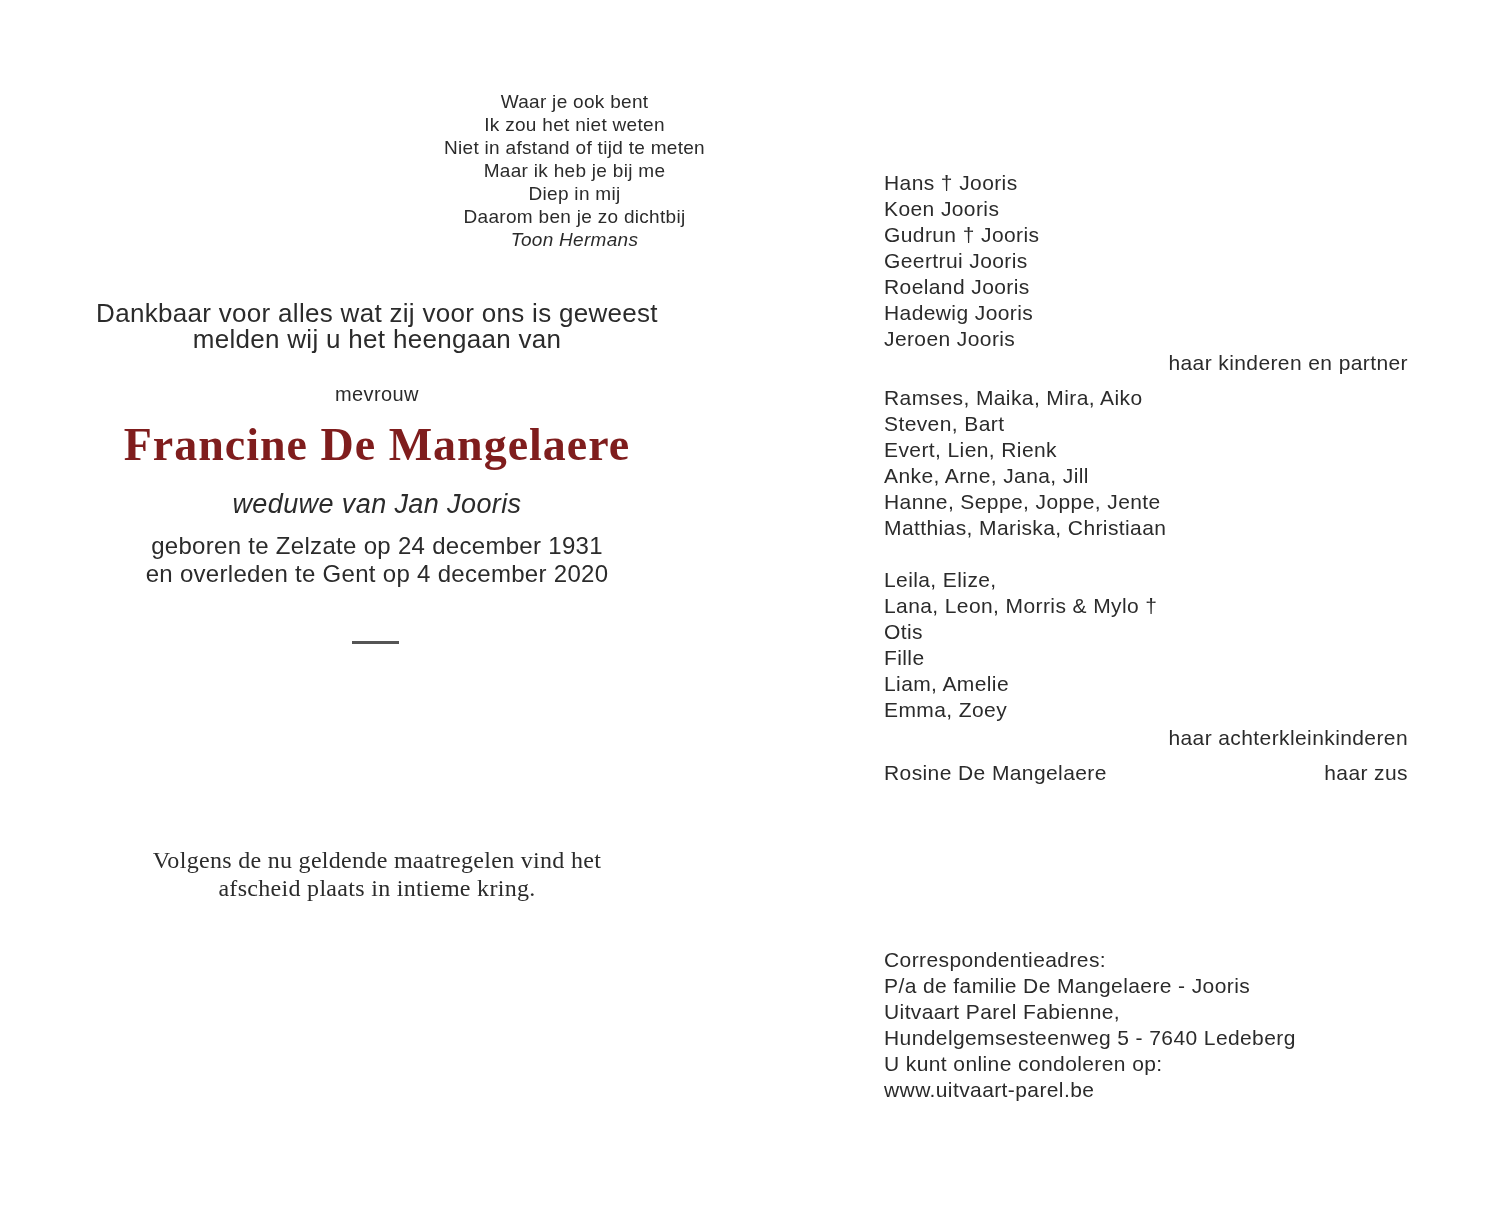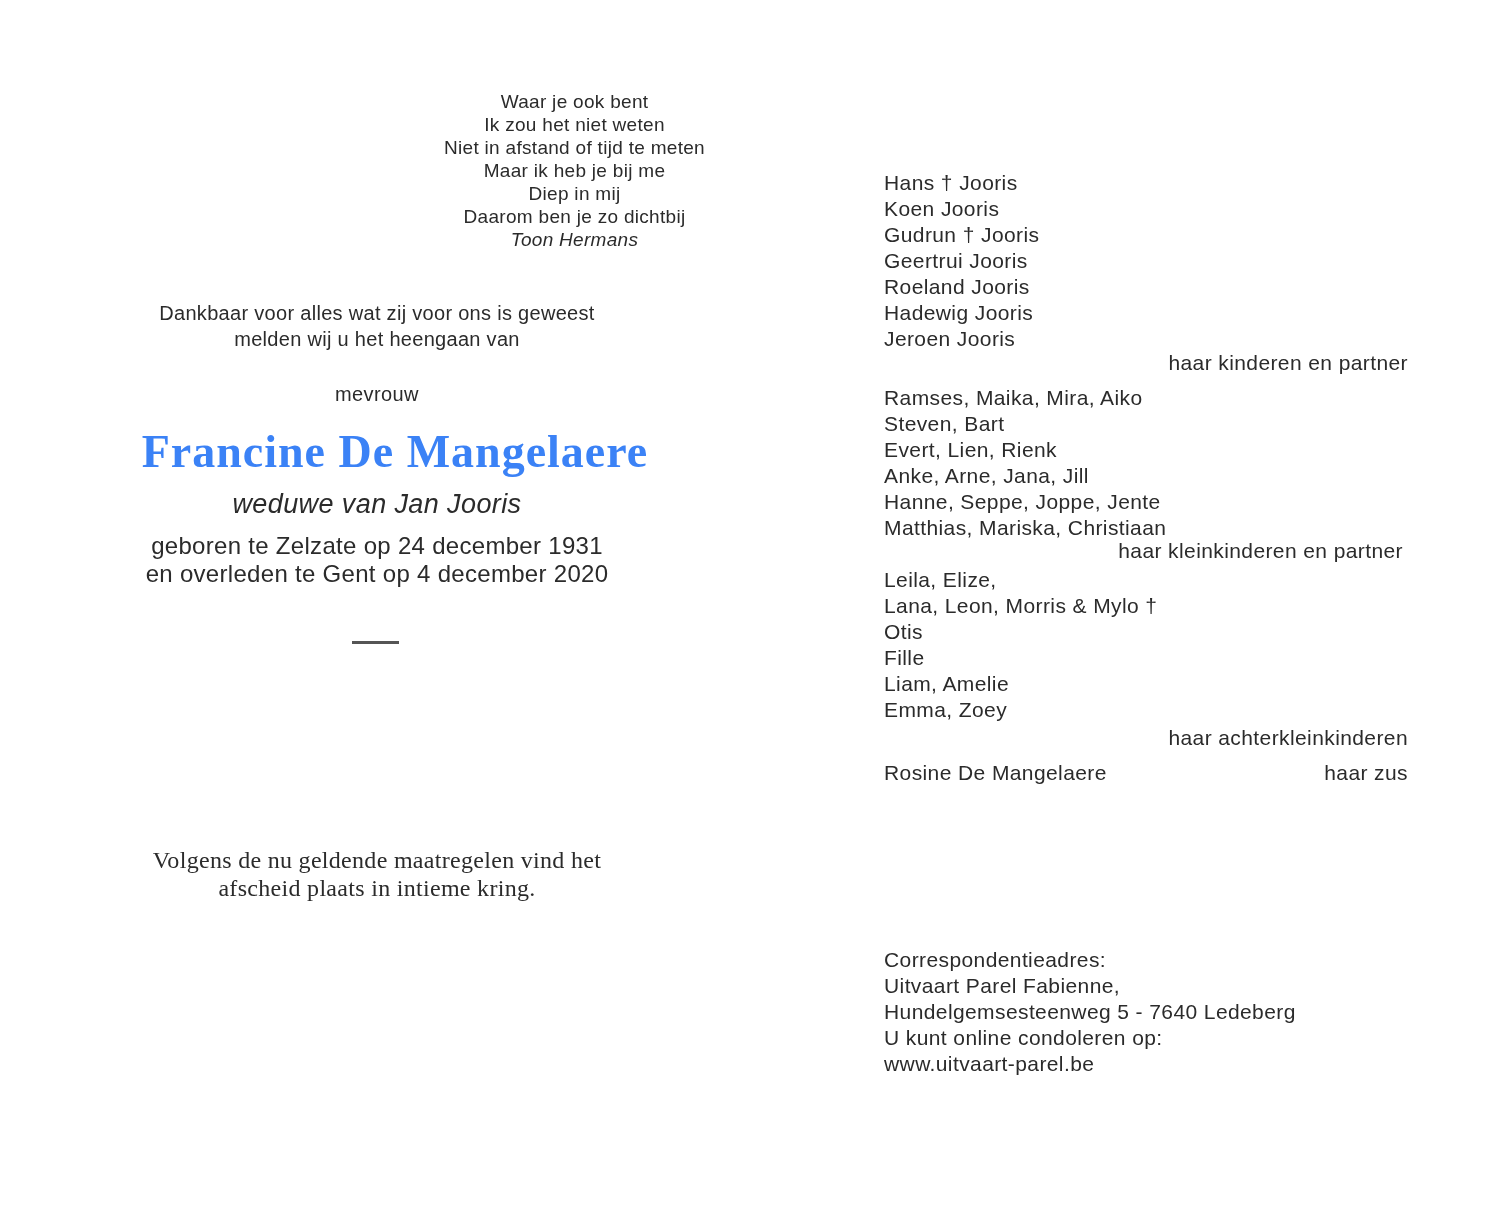--- a/index.html
+++ b/index.html
@@ -18,33 +18,32 @@
   
   .poem{
     position:absolute;top:90px;right:49px;
     text-align:center;
     font-size:19px;line-height:23px;letter-spacing:0.3px;
   }
   .poem-author{font-style:italic;}
 
   .intro{
     position:absolute;top:300px;left:0;width:100%;
-    text-align:center;font-size:20px;line-height:26px;letter-spacing:0.3px;
+    text-align:center;font-size:26px;line-height:26px;letter-spacing:0.3px;
   }
   .honorific{
     position:absolute;top:383px;left:0;width:100%;
     text-align:center;font-size:20px;letter-spacing:0.4px;
   }
   .name{
-    position:absolute;top:418px;left:0;width:100%;margin:7px;
+    position:absolute;top:418px;left:0;width:100%;margin:0;
     text-align:center;
     font-family:"Liberation Serif", serif;
     font-weight:bold;font-size:46px;letter-spacing:1px;
-    color:#3b82f6;
-    padding-left:11px;
+    color:#7f1d1d;
   }
   .relation{
     position:absolute;top:489px;left:0;width:100%;
     text-align:center;font-size:27px;letter-spacing:0.4px;font-style:italic;
   }
   .dates{
     position:absolute;top:532px;left:0;width:100%;
     text-align:center;font-size:24px;line-height:28px;letter-spacing:0.3px;
   }
   .divider{
@@ -130,21 +129,20 @@
     <div class="rblock rlabel children-label">haar kinderen en partner</div>
 
     <div class="rblock grandchildren-list">
         <div class="name-line">Ramses, Maika, Mira, Aiko</div>
         <div class="name-line">Steven, Bart</div>
         <div class="name-line">Evert, Lien, Rienk</div>
         <div class="name-line">Anke, Arne, Jana, Jill</div>
         <div class="name-line">Hanne, Seppe, Joppe, Jente</div>
         <div class="name-line">Matthias, Mariska, Christiaan</div>
       </div>
-    <div class="rblock rlabel grandchildren-label">haar kleinkinderen en partner</div>
 
     <div class="rblock great-grandchildren-list">
         <div class="name-line">Leila, Elize,</div>
         <div class="name-line">Lana, Leon, Morris &amp; Mylo †</div>
         <div class="name-line">Otis</div>
         <div class="name-line">Fille</div>
         <div class="name-line">Liam, Amelie</div>
         <div class="name-line">Emma, Zoey</div>
       </div>
     <div class="rblock rlabel great-grandchildren-label">haar achterkleinkinderen</div>
@@ -152,20 +150,21 @@
     <div class="rblock sister-row">
       <span>Rosine De Mangelaere</span>
       <span>haar zus</span>
     </div>
 
     <div class="rblock condolence">
       </div>
 
     <div class="rblock correspondence">
         <div>Correspondentieadres:</div>
+        <div>P/a de familie De Mangelaere - Jooris</div>
         <div>Uitvaart Parel Fabienne,</div>
         <div>Hundelgemsesteenweg 5 - 7640 Ledeberg</div>
         <div>U kunt online condoleren op:</div>
         <div>www.uitvaart-parel.be</div>
       </div>
 
   </section>
 </div>
 
 </body></html>

